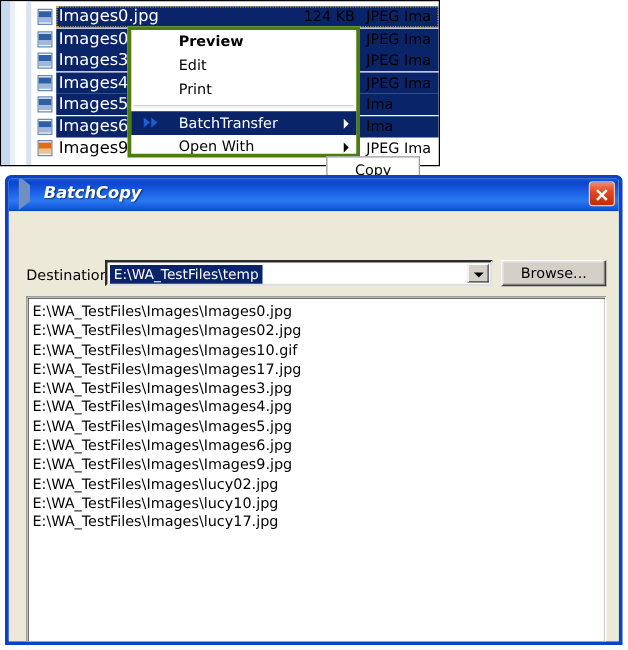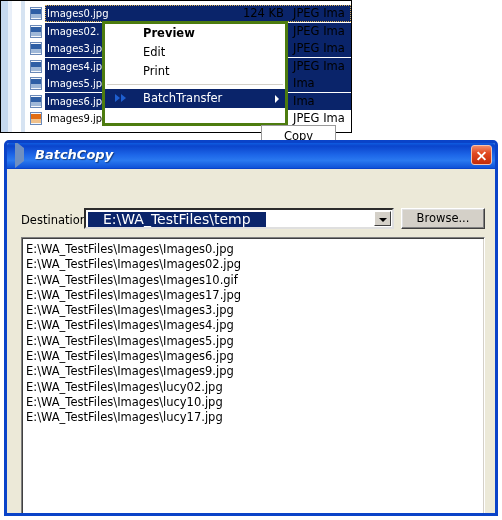--- a/index.html
+++ b/index.html
@@ -10,21 +10,21 @@
   #explorer-fragment{position:absolute;left:0;top:0;width:352px;height:133px;
        border:1px solid #000;background:#ffffff;box-sizing:border-box;overflow:hidden;}
   .exp-gutter{position:absolute;left:0;top:0;width:7px;height:100%;background:#c6d9ef;}
   .exp-gutter2{position:absolute;left:7px;top:0;width:4px;height:100%;background:#e8eff9;}
   .exp-gutter3{position:absolute;left:11px;top:0;width:9px;height:100%;background:#ffffff;}
   .exp-scroll{position:absolute;left:20px;top:0;width:4px;height:100%;background:#d6e3f2;}
 
   .file-rows{position:absolute;left:24px;top:4px;width:326px;}
   .file-row{height:17.5px;position:relative;}
   .fr-icon{position:absolute;left:5px;top:2px;width:13px;height:13px;}
-  .fr-name{position:absolute;left:22px;top:1px;font-size:10px;line-height:15px;white-space:nowrap;
+  .fr-name{position:absolute;left:22px;top:1px;font-size:13px;line-height:15px;white-space:nowrap;
            font-family:"DejaVu Sans","Liberation Sans",sans-serif;}
   .fr-size{position:absolute;left:205px;top:1px;width:54px;text-align:right;font-size:11.5px;line-height:15px;white-space:nowrap;}
   .fr-type{position:absolute;left:268px;top:1px;font-size:11.5px;line-height:15px;white-space:nowrap;}
   .file-row.sel .sel-bar{position:absolute;left:20px;top:0;width:306px;height:17px;background:#0a246a;}
   .file-row.sel .fr-name,.file-row.sel .fr-size0{color:#ffffff;}
   .file-row.focus .sel-bar{outline:1px dotted #d4aa50;outline-offset:-1px;}
 
   
   .ico-img{position:relative;width:13px;height:13px;}
   .ico-img .page{position:absolute;left:0;top:0;width:12px;height:13px;background:#f4f7fb;border:1px solid #6a89b8;box-sizing:border-box;}
@@ -70,21 +70,21 @@
   #close-btn .x1{transform:rotate(45deg);} #close-btn .x2{transform:rotate(-45deg);}
 
   .dlg-body{position:relative;height:347px;background:#ece9d8;}
 
   .lbl{position:absolute;font-size:11.5px;color:#000;}
   #dest-label{left:14px;top:44px;}
   #dest-combo{position:absolute;left:77px;top:39px;width:310px;height:21px;
       border:2px inset #ffffff;background:#ffffff;box-sizing:border-box;
       border-top-color:#808080;border-left-color:#808080;border-right-color:#dfdfdf;border-bottom-color:#dfdfdf;}
   #dest-combo .val{position:absolute;left:2px;top:2px;height:15px;line-height:15px;
-      background:#0a246a;color:#ffffff;font-size:14px;padding:0 15px;white-space:nowrap;}
+      background:#0a246a;color:#ffffff;font-size:11px;padding:0 3px;white-space:nowrap;}
   #dest-combo .drop{position:absolute;right:1px;top:1px;width:17px;height:15px;background:#d4d0c8;
       border:1px solid #ffffff;border-right-color:#404040;border-bottom-color:#404040;box-sizing:border-box;}
   #dest-combo .drop .car{position:absolute;left:4px;top:6px;width:0;height:0;
       border-top:4px solid #000;border-left:4px solid transparent;border-right:4px solid transparent;}
 
   .btn{background:#d4d0c8;border:1px solid #ffffff;border-right-color:#404040;border-bottom-color:#404040;
        box-shadow:inset -1px -1px 0 #808080, inset 1px 1px 0 #dfdfdf;
        font-size:11.5px;color:#000;text-align:center;box-sizing:border-box;cursor:default;
        font-family:"DejaVu Sans","Liberation Sans",sans-serif;}
   #browse-btn{position:absolute;left:394px;top:39px;width:84px;height:21px;line-height:19px;}
@@ -158,20 +158,21 @@
     </div>
 </div>
 
 <div id="context-menu">
   <div id="cm-items">
       <div class="cm-item bold"><span>Preview</span></div>
       <div class="cm-item"><span>Edit</span></div>
       <div class="cm-item"><span>Print</span></div>
       <div class="cm-sep"></div>
       <div class="cm-item hl"><span class="cm-ico"><span class="dblarrow"><i class="a"></i><i class="b"></i></span></span><span>BatchTransfer</span><span class="cm-arrow"></span></div>
+      <div class="cm-item"><span>Open With</span><span class="cm-arrow"></span></div>
     </div>
 </div>
 
 <div id="submenu">
   <div class="sm-item">Copy</div>
   <div class="sm-item">Move</div>
 </div>
 
 <div id="dialog">
 

